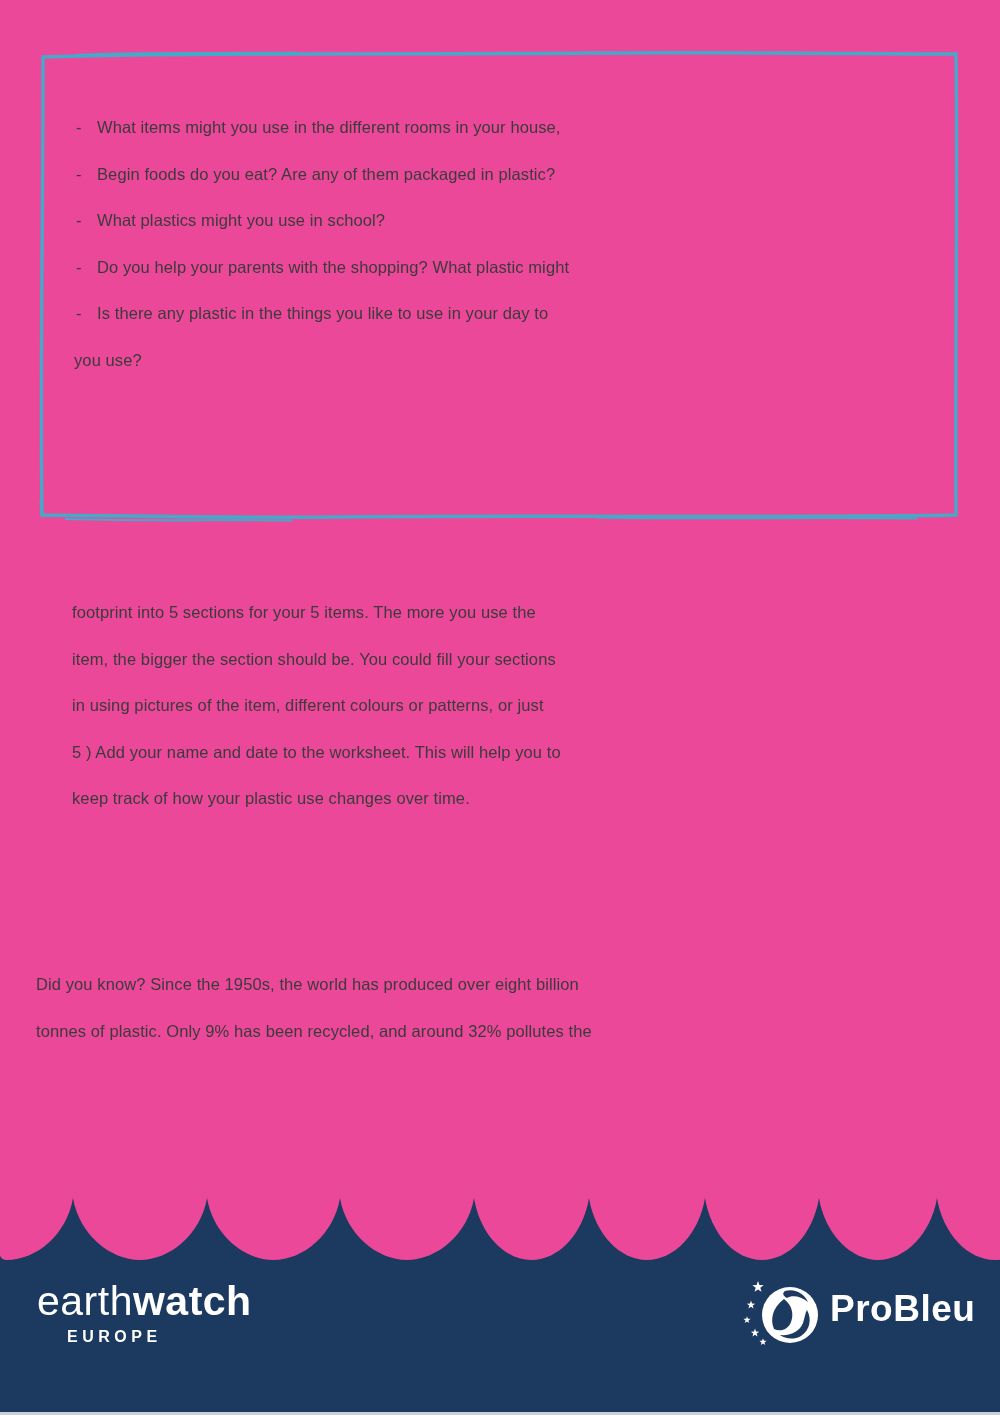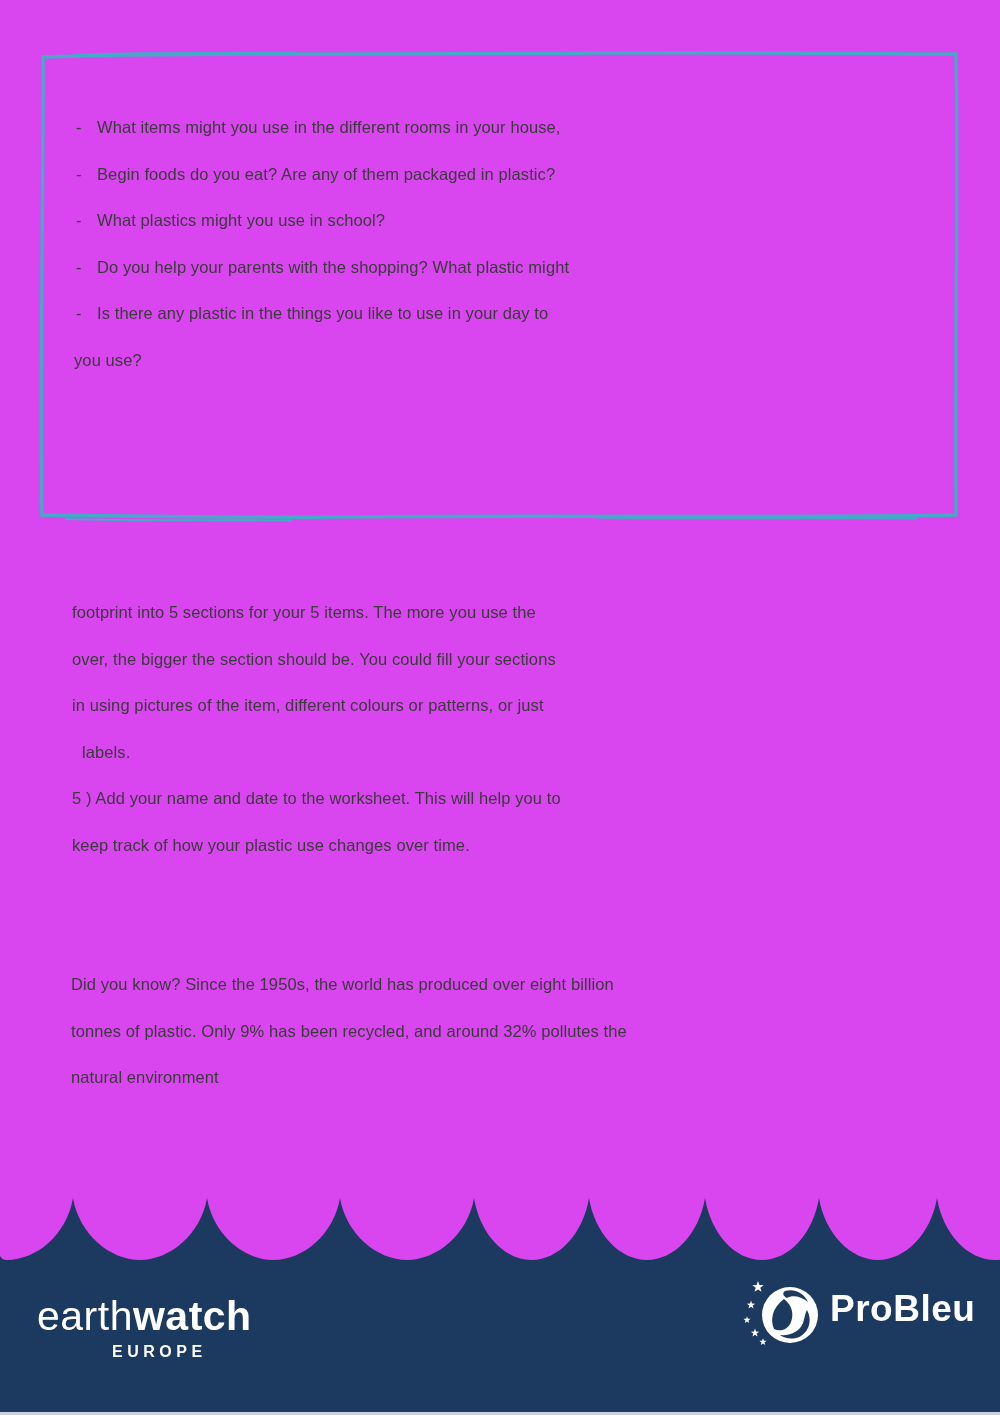--- a/index.html
+++ b/index.html
@@ -7,21 +7,21 @@
     --border-blue:#45a9c9;
     --text:#3b3b3b;
     --edge:#c7d1d9;
   }
   html,body{margin:0;padding:0;}
   body{background:#ffffff;font-family:"Liberation Sans", sans-serif;}
   .page{
     position:relative;
     width:1000px;
     height:1415px;
-    background:#d946ef;
+    background:#ec4899;
     overflow:hidden;
     margin:0 auto;
   }
   
   .qbox-svg{
     position:absolute;
     left:36px; top:46px;
     width:928px; height:478px;
   }
   
@@ -37,21 +37,21 @@
     height:46.5px;
   }
   .text-block .dash{
     display:inline-block;
     width:21px;
     padding-left:2px;
   }
   .text-block .line.indent{ padding-left:10px; }
   #questions-lines{ left:74px; top:104px; }
   #steps-lines{ left:72px; top:589px; }
-  #didyouknow-lines{ left:36px; top:961px;margin-left:35px; }
+  #didyouknow-lines{ left:36px; top:961px; }
 
   
   .footer{
     position:absolute;
     left:0; bottom:0;
     width:1000px; height:230px;
   }
   .wave-svg{
     position:absolute;
     left:0; top:0;
@@ -59,24 +59,24 @@
     display:block;
   }
   .bottom-edge{
     position:absolute;
     left:0; bottom:0;
     width:100%; height:3px;
     background:var(--edge);
   }
   .earthwatch-logo{
     position:absolute;
-    left:37px; top:110px;
+    left:37px; top:95px;
     color:#ffffff;
     display:inline-block;
-    text-align:center;
+    text-align:left;
   }
   .earthwatch-word{
     font-size:41px;
     letter-spacing:0.5px;
     line-height:1.05;
     white-space:nowrap;
   }
   .earthwatch-word .light{ font-weight:400; }
   .earthwatch-word .bold{ font-weight:700; }
   .earthwatch-region{
@@ -133,31 +133,29 @@
       <div class="line"><span class="dash">-</span><span>What items might you use in the different rooms in your house,</span></div>
       <div class="line"><span class="dash">-</span><span>Begin foods do you eat? Are any of them packaged in plastic?</span></div>
       <div class="line"><span class="dash">-</span><span>What plastics might you use in school?</span></div>
       <div class="line"><span class="dash">-</span><span>Do you help your parents with the shopping? What plastic might</span></div>
       <div class="line"><span class="dash">-</span><span>Is there any plastic in the things you like to use in your day to</span></div>
       <div class="line"><span>you use?</span></div>
     </div>
 
   <div class="text-block" id="steps-lines">
       <div class="line"><span>footprint into 5 sections for your 5 items. The more you use the</span></div>
-      <div class="line"><span>over, the bigger the section should be. You could fill your sections</span></div>
+      <div class="line"><span>item, the bigger the section should be. You could fill your sections</span></div>
       <div class="line"><span>in using pictures of the item, different colours or patterns, or just</span></div>
-      <div class="line indent"><span>labels.</span></div>
       <div class="line"><span>5 ) Add your name and date to the worksheet. This will help you to</span></div>
       <div class="line"><span>keep track of how your plastic use changes over time.</span></div>
     </div>
 
   <div class="text-block" id="didyouknow-lines">
       <div class="line"><span>Did you know? Since the 1950s, the world has produced over eight billion</span></div>
       <div class="line"><span>tonnes of plastic. Only 9% has been recycled, and around 32% pollutes the</span></div>
-      <div class="line"><span>natural environment</span></div>
     </div>
 
   <div class="footer">
     <svg class="wave-svg" viewBox="0 0 1000 230" preserveAspectRatio="none" aria-hidden="true">
       <path fill="#1c3a5f" d="M 0 71
         C 2 74 4 75 6.5 75
         C 37 75 67 49 73 13
         C 79 49 110 75 140 75
         C 170 75 201 49 207 13
         C 213 49 243.5 75 273.5 75

